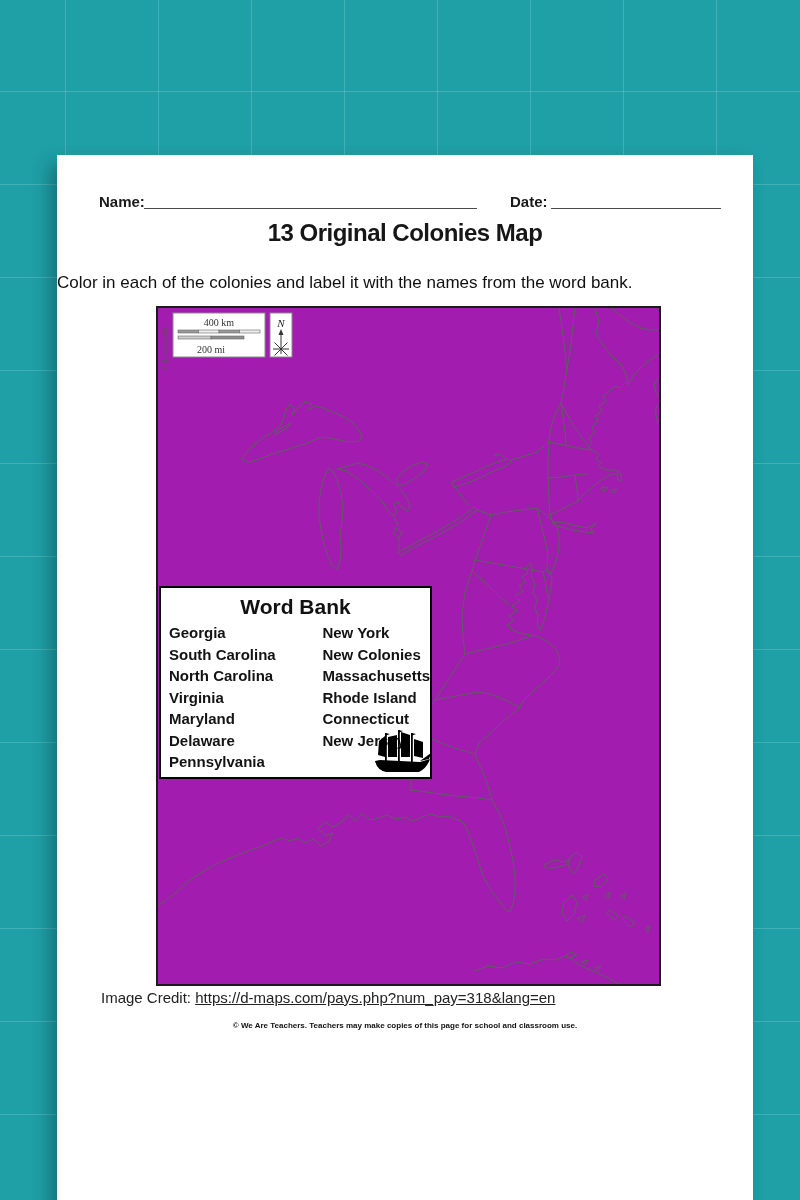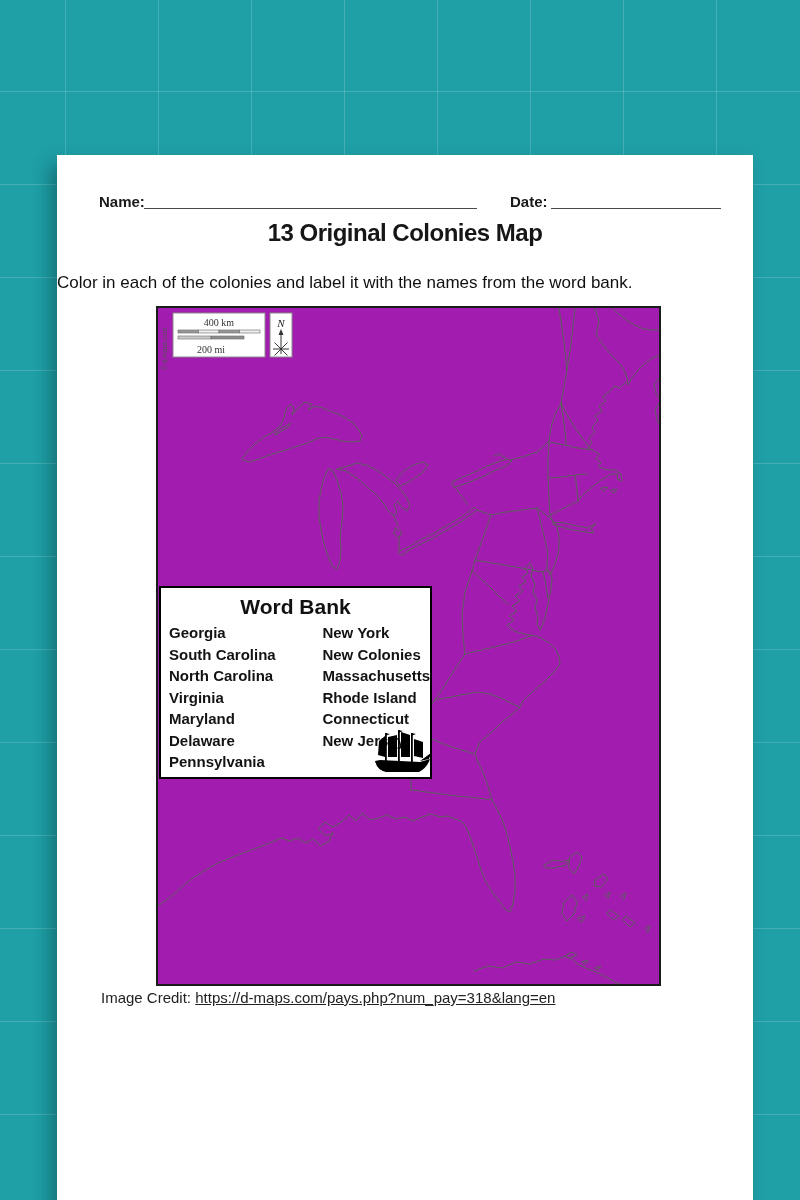--- a/index.html
+++ b/index.html
@@ -202,13 +202,14 @@
         <path d="M48,33 L59,25 L57,31 Z"></path>
       </g>
     </svg>
   </div>
 
   <div class="credit">
     <span>Image Credit:</span>
     <a href="#">https://d-maps.com/pays.php?num_pay=318&amp;lang=en</a>
   </div>
 
+  <div class="footer">© We Are Teachers. Teachers may make copies of this page for school and classroom use.</div>
 </div>
 
 </body></html>

